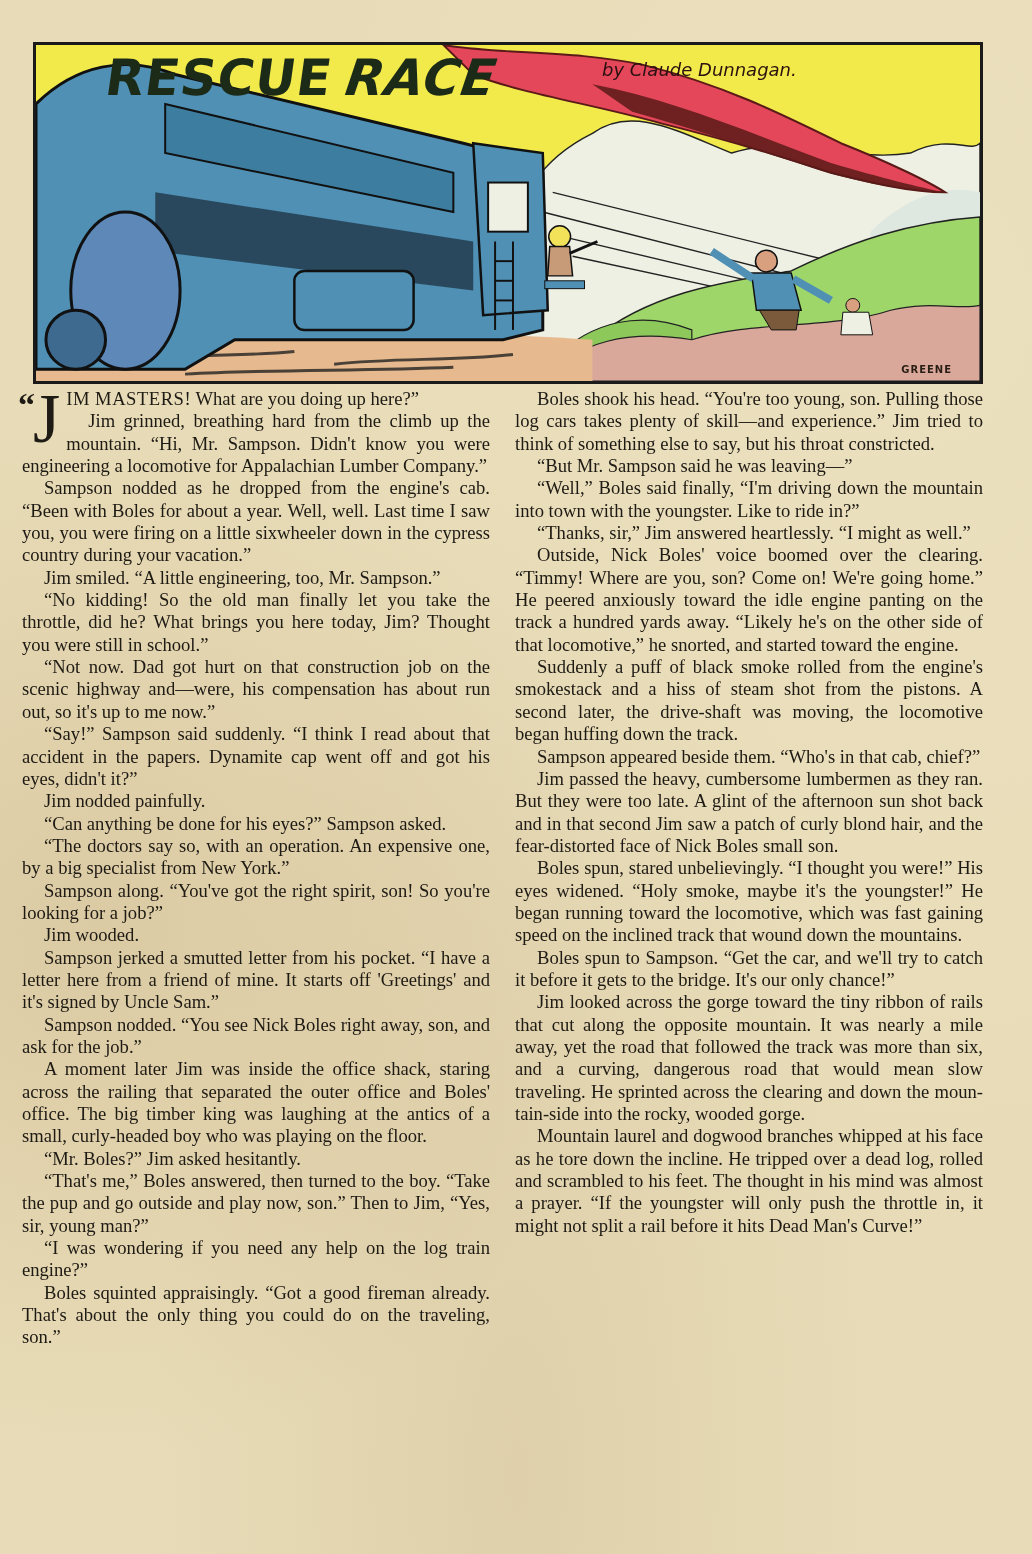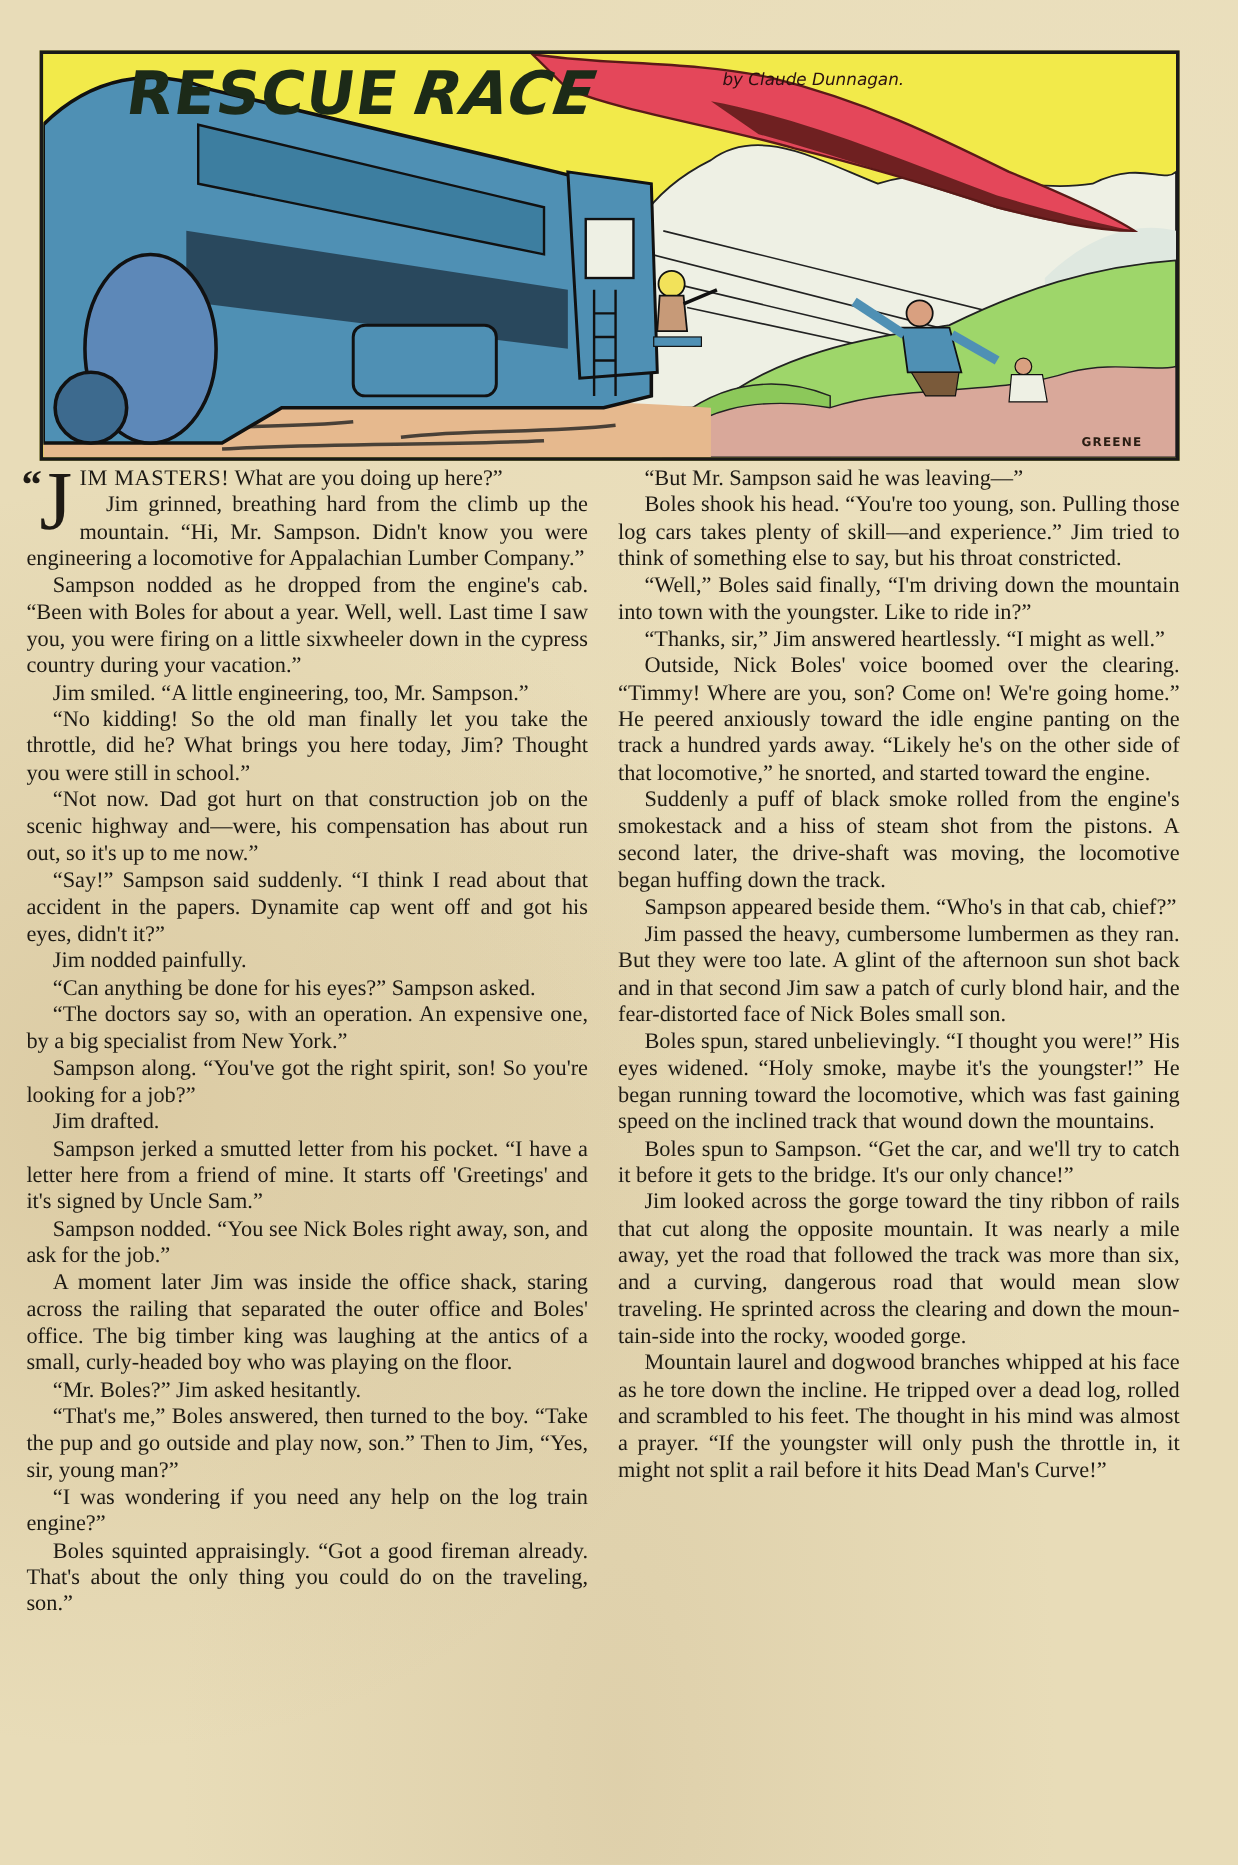--- a/index.html
+++ b/index.html
@@ -26,21 +26,21 @@
   .title {
     position: absolute; left: 70px; top: 4px;
     font-family: "DejaVu Sans", sans-serif; font-weight: bold;
     font-size: 50px; letter-spacing: 1px; color: #1c2a18;
     transform: skewX(-8deg); white-space: nowrap;
   }
   .title .w2 { font-style: italic; margin-left: 14px; }
   .byline {
     position: absolute; left: 566px; top: 14px;
     font-family: "DejaVu Sans", sans-serif; font-style: italic;
-    font-size: 14px; color: #2a1010; white-space: nowrap;
+    font-size: 18px; color: #2a1010; white-space: nowrap;
   }
   .signature {
     position: absolute; right: 28px; bottom: 6px;
     font-family: "DejaVu Sans", sans-serif; font-weight: bold;
     font-size: 10px; color: #2a1e14; letter-spacing: 1px; text-align: center;
   }
 
   
   .col {
     position: absolute; top: 388px; width: 468px;
@@ -138,33 +138,33 @@
     <p>Jim grinned, breathing hard from the climb up the mountain. “Hi, Mr. Sampson. Didn't know you were engineering a locomotive for Ap­palachian Lumber Company.”</p>
     <p>Sampson nodded as he dropped from the engine's cab. “Been with Boles for about a year. Well, well. Last time I saw you, you were firing on a little six­wheeler down in the cypress country during your vacation.”</p>
     <p>Jim smiled. “A little engineering, too, Mr. Sampson.”</p>
     <p>“No kidding! So the old man finally let you take the throttle, did he? What brings you here today, Jim? Thought you were still in school.”</p>
     <p>“Not now. Dad got hurt on that construction job on the scenic highway and—were, his compen­sation has about run out, so it's up to me now.”</p>
     <p>“Say!” Sampson said suddenly. “I think I read about that accident in the papers. Dynamite cap went off and got his eyes, didn't it?”</p>
     <p>Jim nodded painfully.</p>
     <p>“Can anything be done for his eyes?” Sampson asked.</p>
     <p>“The doctors say so, with an operation. An ex­pensive one, by a big specialist from New York.”</p>
     <p>Sampson along. “You've got the right spirit, son! So you're looking for a job?”</p>
-    <p>Jim drafted.</p>
+    <p>Jim wooded.</p>
     <p>Sampson jerked a smutted letter from his pocket. “I have a letter here from a friend of mine. It starts off 'Greetings' and it's signed by Uncle Sam.”</p>
     <p>Sampson nodded. “You see Nick Boles right away, son, and ask for the job.”</p>
     <p>A moment later Jim was inside the office shack, staring across the railing that separated the outer office and Boles' office. The big timber king was laughing at the antics of a small, curly-headed boy who was playing on the floor.</p>
     <p>“Mr. Boles?” Jim asked hesitantly.</p>
     <p>“That's me,” Boles answered, then turned to the boy. “Take the pup and go outside and play now, son.” Then to Jim, “Yes, sir, young man?”</p>
     <p>“I was wondering if you need any help on the log train engine?”</p>
     <p>Boles squinted appraisingly. “Got a good fire­man already. That's about the only thing you could do on the traveling, son.”</p>
   </div>
 
   <div class="col right">
+    <p>Boles shook his head. “You're too young, son. Pulling those log cars takes plenty of skill—and experience.” Jim tried to think of something else to say, but his throat constricted.</p>
     <p>“But Mr. Sampson said he was leaving—”</p>
-    <p>Boles shook his head. “You're too young, son. Pulling those log cars takes plenty of skill—and experience.” Jim tried to think of something else to say, but his throat constricted.</p>
     <p>“Well,” Boles said finally, “I'm driving down the mountain into town with the youngster. Like to ride in?”</p>
     <p>“Thanks, sir,” Jim answered heartlessly. “I might as well.”</p>
     <p>Outside, Nick Boles' voice boomed over the clearing. “Timmy! Where are you, son? Come on! We're going home.” He peered anxiously toward the idle engine panting on the track a hundred yards away. “Likely he's on the other side of that locomotive,” he snorted, and started toward the engine.</p>
     <p>Suddenly a puff of black smoke rolled from the engine's smokestack and a hiss of steam shot from the pistons. A second later, the drive-shaft was moving, the locomotive began huffing down the track.</p>
     <p>Sampson appeared beside them. “Who's in that cab, chief?”</p>
     <p>Jim passed the heavy, cumbersome lumbermen as they ran. But they were too late. A glint of the afternoon sun shot back and in that second Jim saw a patch of curly blond hair, and the fear-dis­torted face of Nick Boles small son.</p>
     <p>Boles spun, stared unbelievingly. “I thought you were!” His eyes widened. “Holy smoke, maybe it's the youngster!” He began running toward the locomotive, which was fast gaining speed on the inclined track that wound down the mountains.</p>
     <p>Boles spun to Sampson. “Get the car, and we'll try to catch it before it gets to the bridge. It's our only chance!”</p>
     <p>Jim looked across the gorge toward the tiny ribbon of rails that cut along the opposite mountain. It was nearly a mile away, yet the road that fol­lowed the track was more than six, and a curving, dangerous road that would mean slow traveling. He sprinted across the clearing and down the moun­tain-side into the rocky, wooded gorge.</p>
     <p>Mountain laurel and dogwood branches whipped at his face as he tore down the incline. He tripped over a dead log, rolled and scrambled to his feet. The thought in his mind was almost a prayer. “If the youngster will only push the throttle in, it might not split a rail before it hits Dead Man's Curve!”</p>

